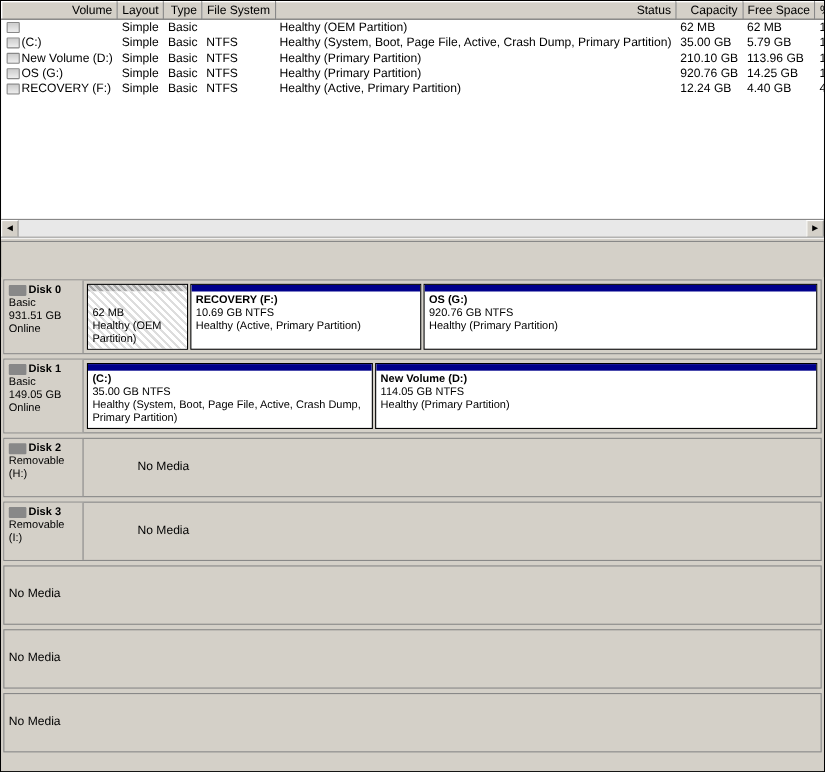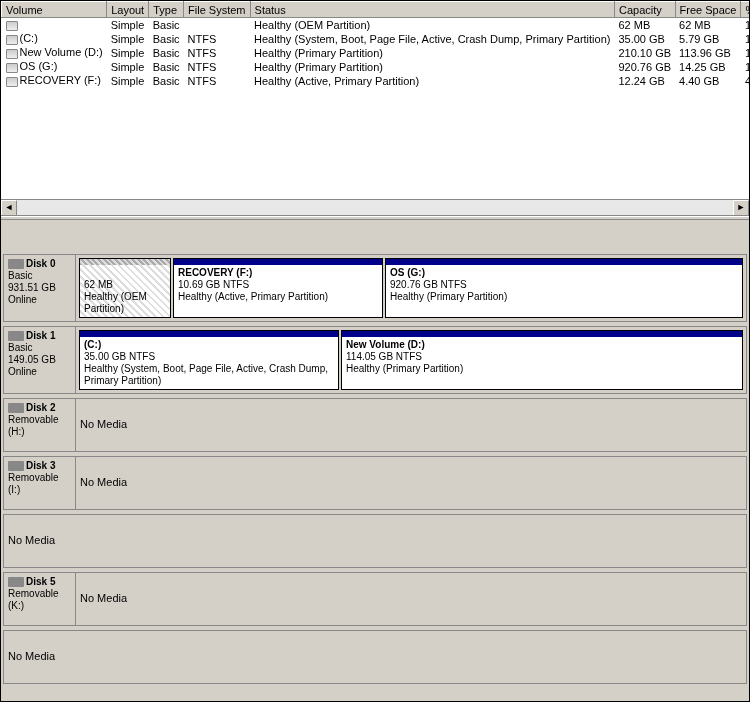--- a/index.html
+++ b/index.html
@@ -23,21 +23,21 @@
     width: 100%;
     border-collapse: collapse;
     font-size: 11px;
   }
   table.vol-table th {
     background: #d4d0c8;
     border: 1px solid #fff;
     border-right-color: #888;
     border-bottom-color: #888;
     padding: 1px 4px;
-    text-align: left;
+    text-align: right;
     font-weight: normal;
     white-space: nowrap;
     height: 16px;
   }
   table.vol-table td {
     padding: 0 4px;
     white-space: nowrap;
     height: 14px;
   }
   .vol-icon {
@@ -84,21 +84,21 @@
     margin-top: 32px;
   }
   .disk-row {
     display: flex;
     margin-bottom: 4px;
     border: 1px solid #888;
     background: #d4d0c8;
     min-height: 56px;
   }
   .disk-row.tall { min-height: 64px; }
-  .disk-row.short { min-height: 54px; }
+  .disk-row.short { min-height: 54px; gap: 45px; }
   .disk-info {
     width: 72px;
     padding: 3px 4px;
     border-right: 1px solid #888;
     background: #d4d0c8;
     font-size: 10px;
     line-height: 12px;
   }
   .disk-info b { font-weight: bold; }
   .disk-icon {
@@ -289,21 +289,20 @@
       <div class="no-parts"><br><span>No Media</span></div>
     </div>
     <div class="disk-row short">
       <div class="disk-info"><span class="disk-icon"></span><b>Disk 3</b><br><span>Removable (I:)</span><br></div>
       <div class="no-parts"><br><span>No Media</span></div>
     </div>
     <div class="disk-row short">
       <div class="no-parts"><br><span>No Media</span></div>
     </div>
     <div class="disk-row short">
-      <div class="disk-info"><span class="disk-icon"></span><b>Disk 5</b><br><span>Removable (K:)</span><br></div>
       <div class="no-parts"><br><span>No Media</span></div>
     </div>
     <div class="disk-row short">
       <div class="no-parts"><br><span>No Media</span></div>
     </div>
   </div>
 
 <div class="legend">
   <span><span class="legend-sw sw-black"></span><b>Unallocated</b></span>
   <span><span class="legend-sw sw-blue"></span><b>Primary partition</b></span>

